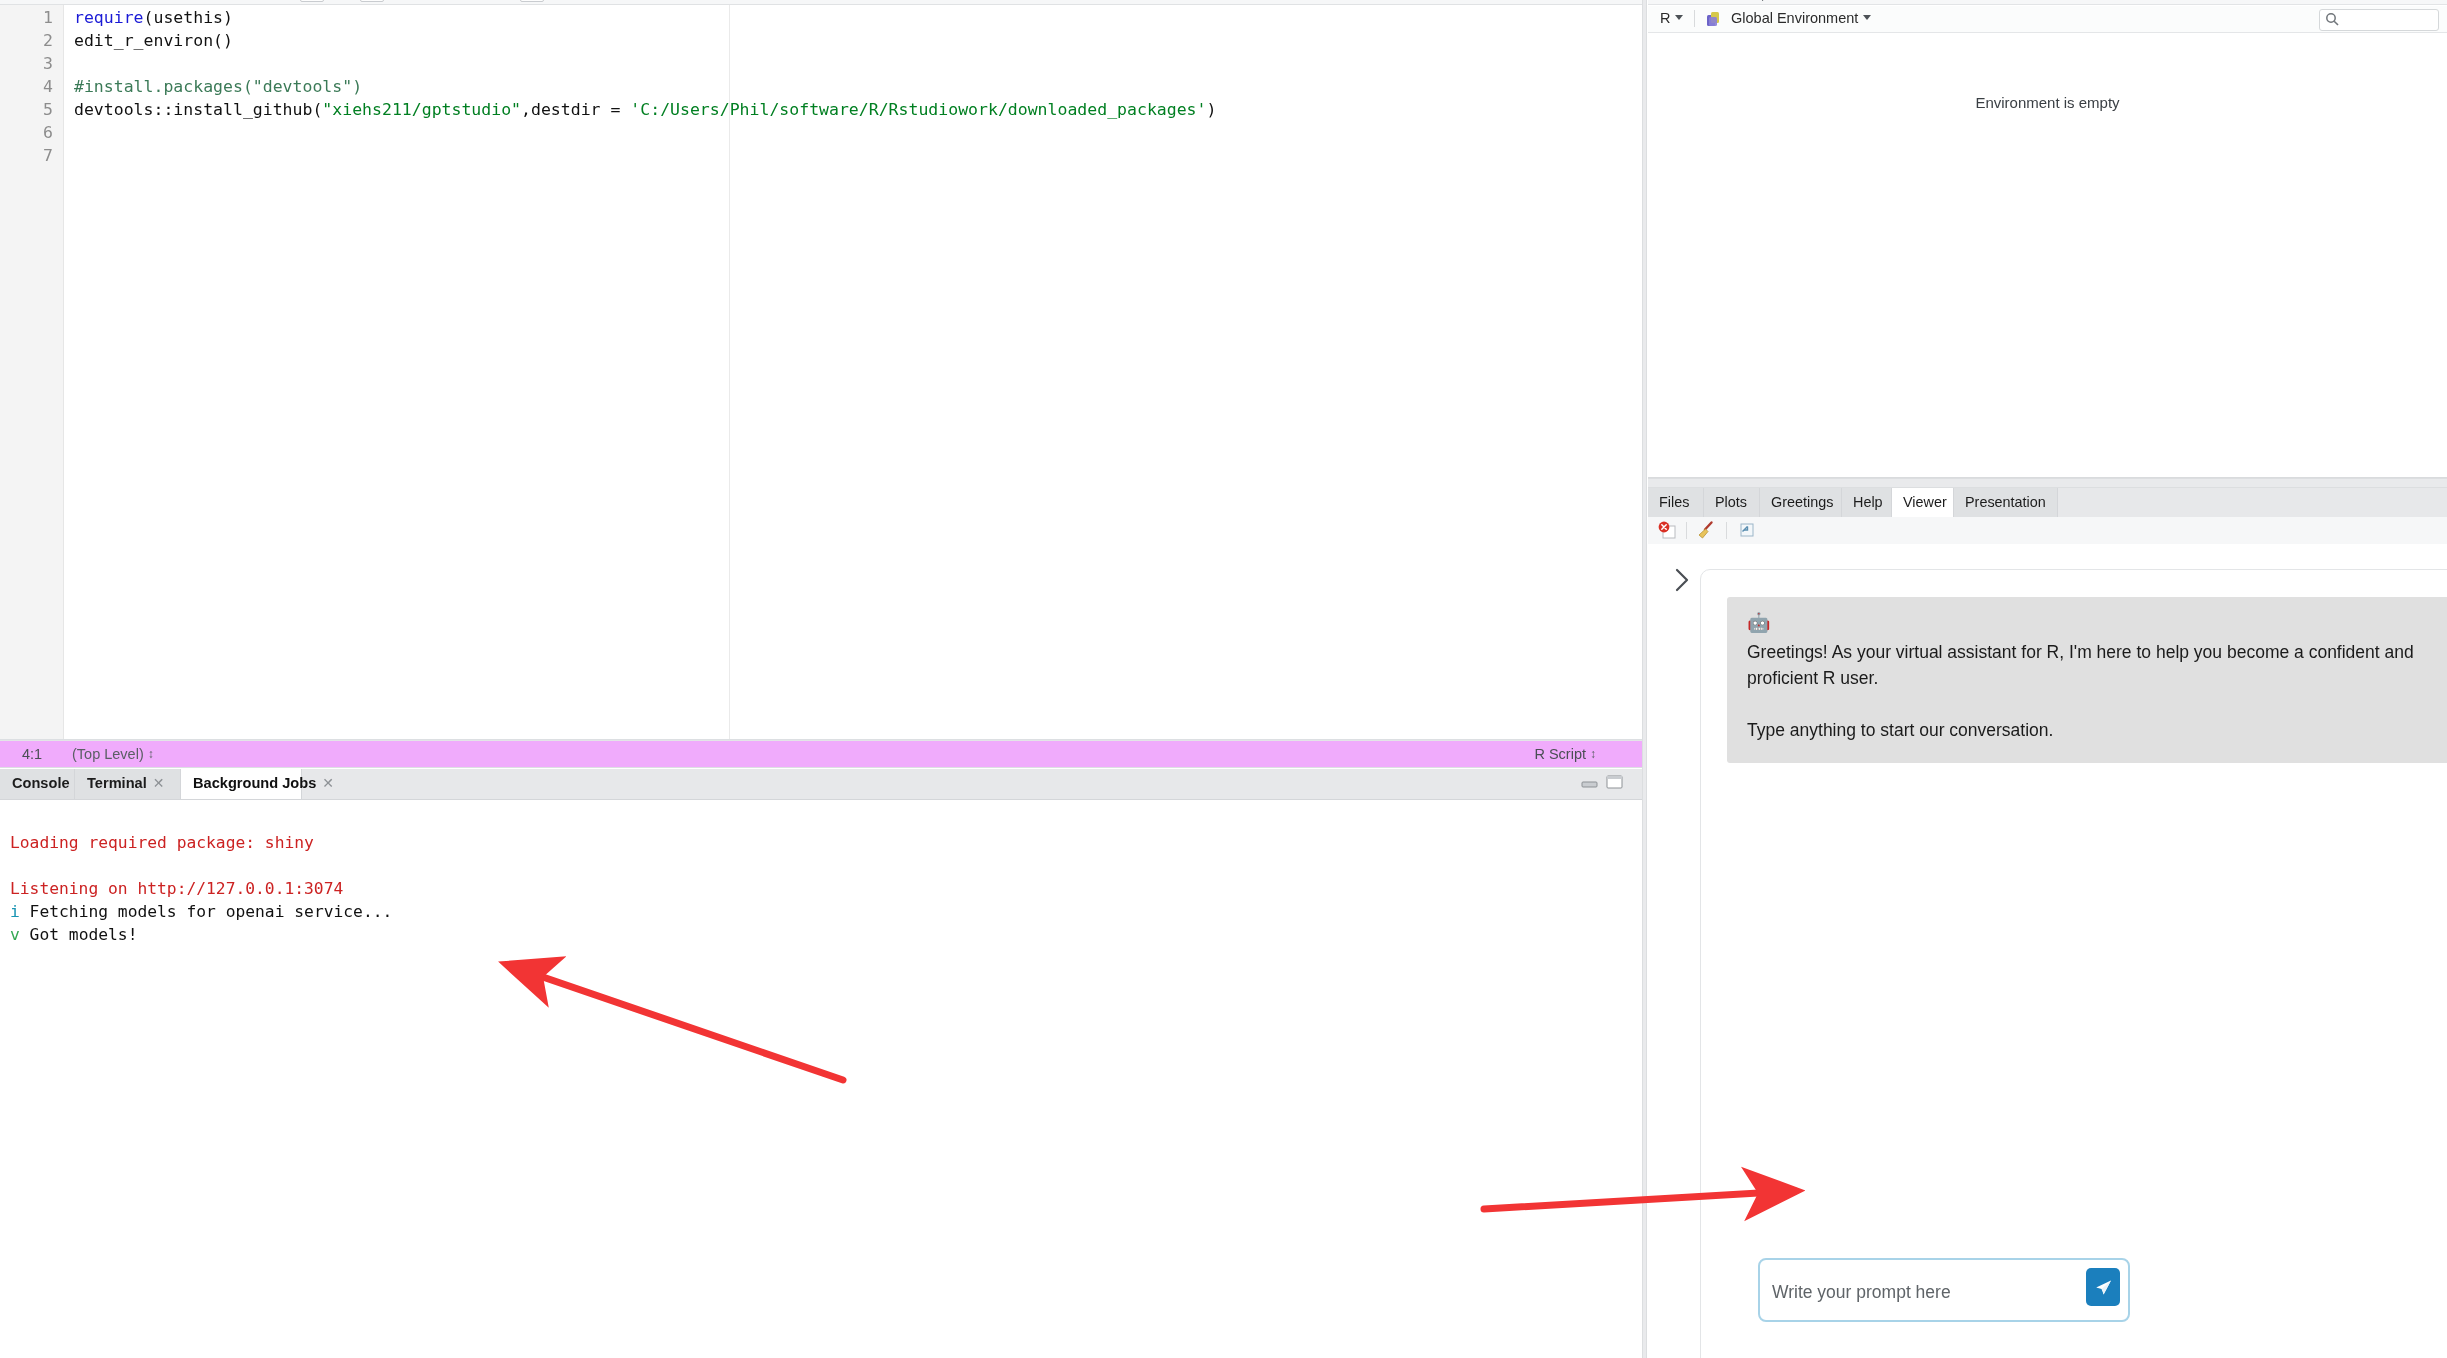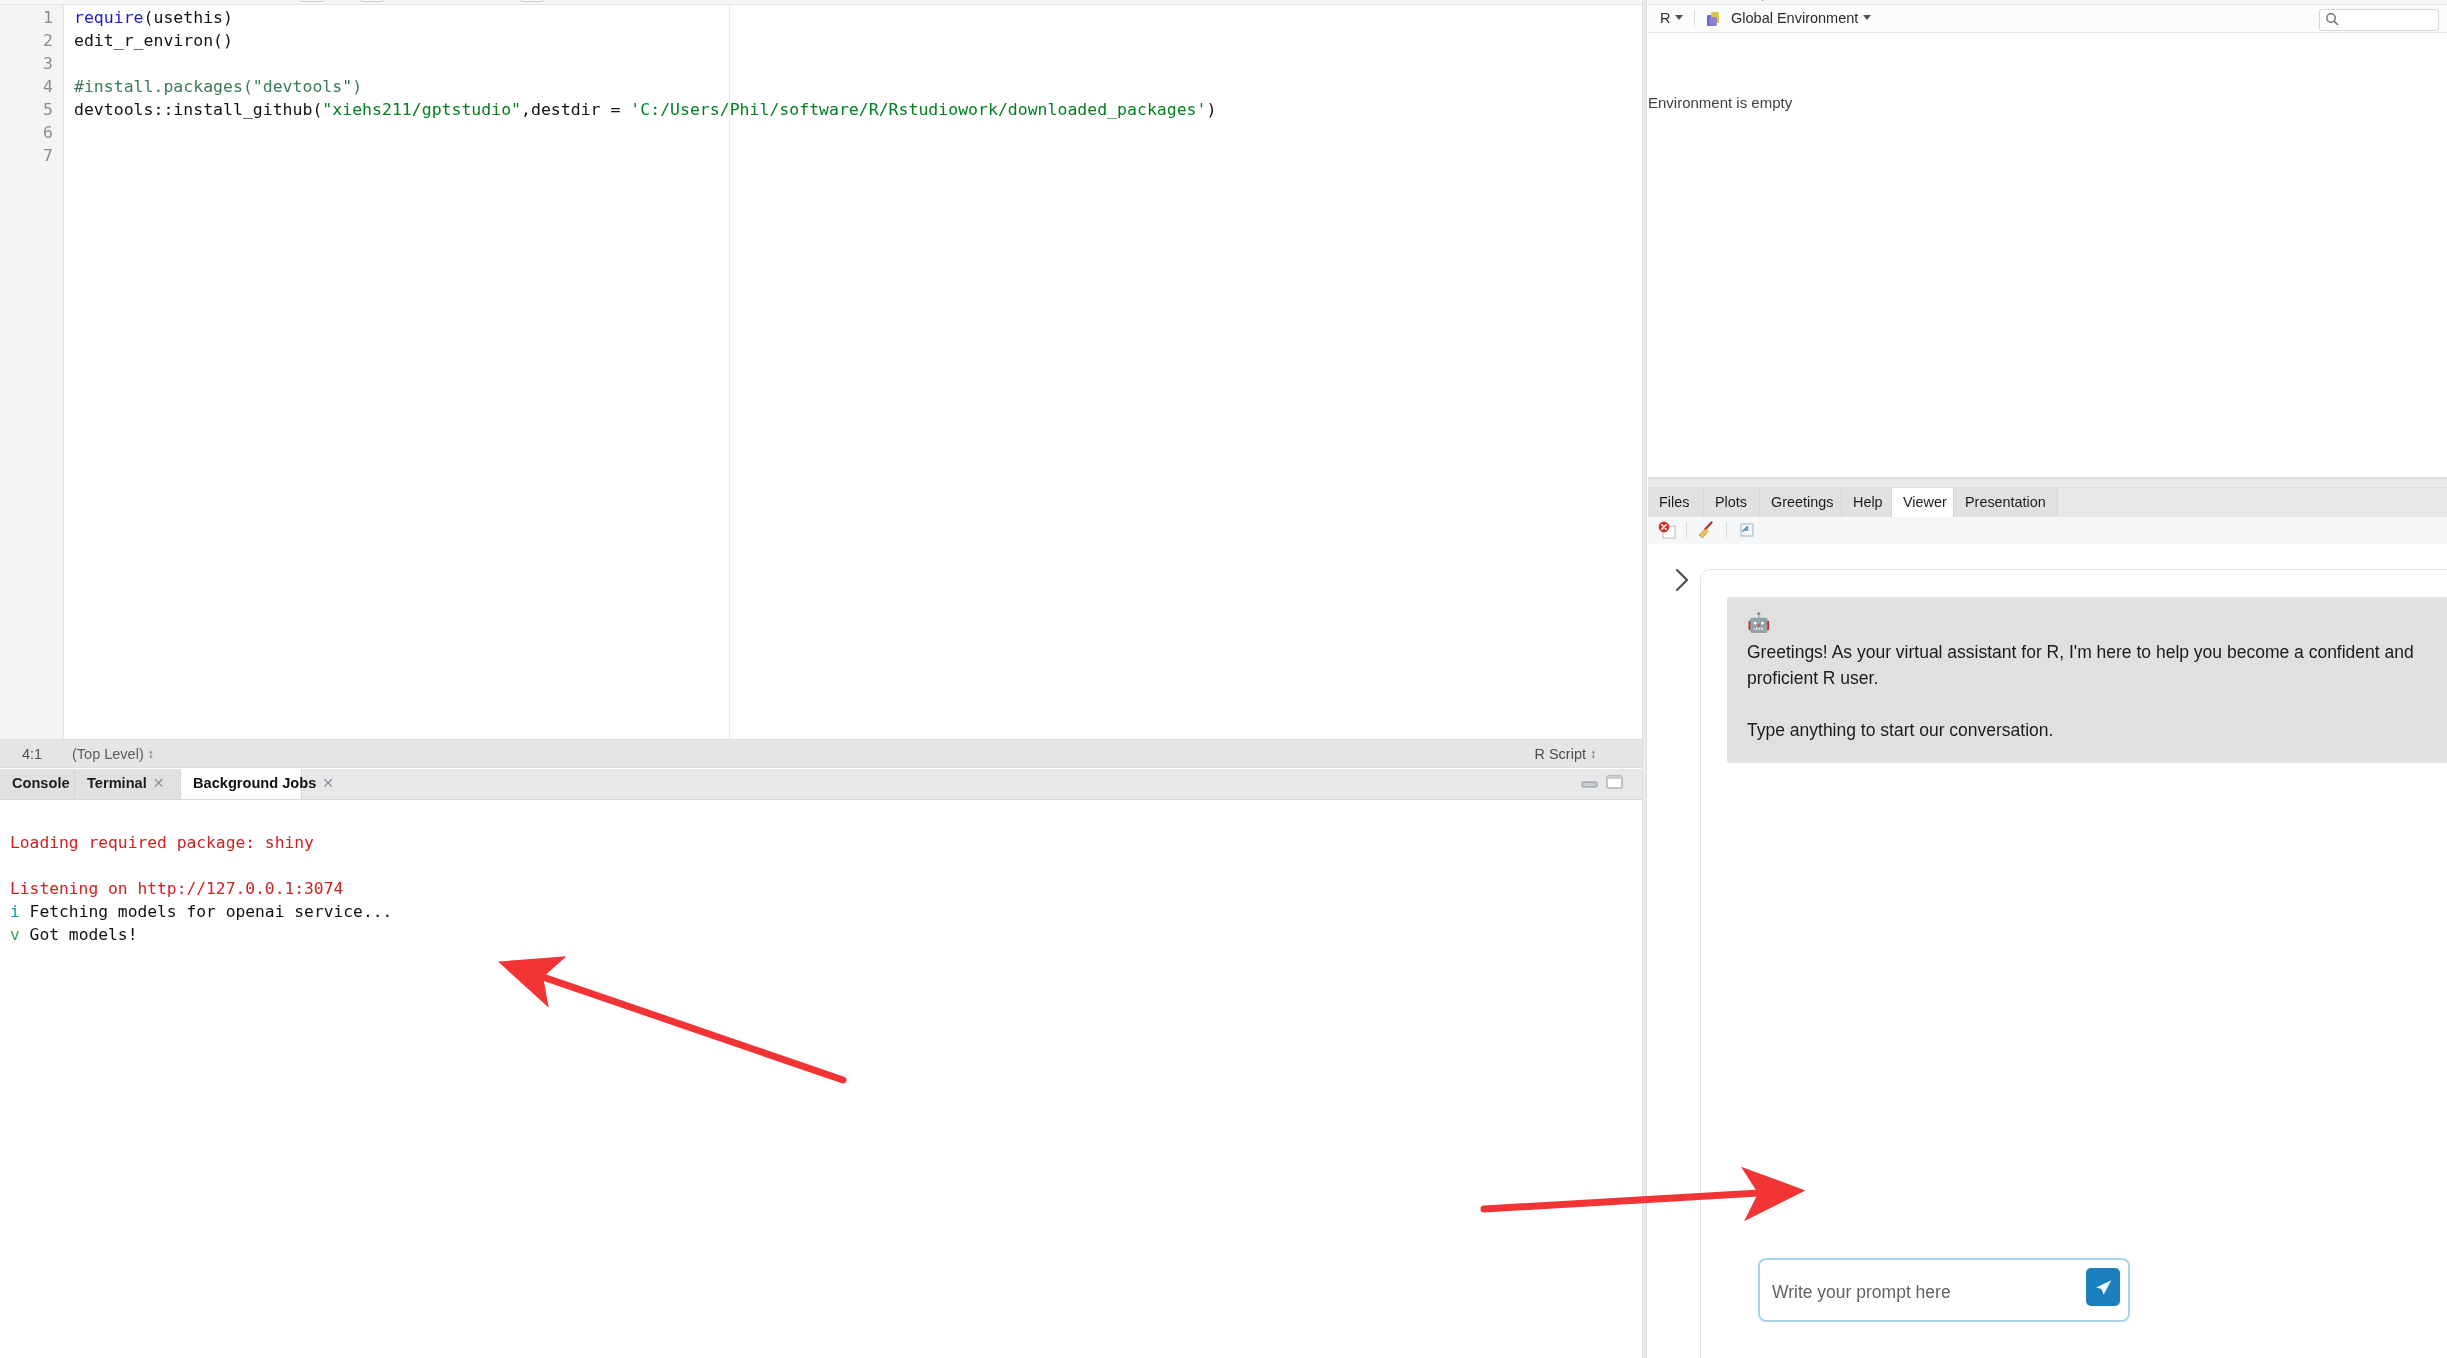--- a/index.html
+++ b/index.html
@@ -72,21 +72,21 @@
   .tk-comment { color: #3b7a57; }
   
   #margin-guide {
     position: absolute; top: 0; bottom: 0; left: 666px;
     width: 1px; background: #eaeaea;
   }
 
   
   #editor-status {
     left: 0; top: 740px; width: 1642px; height: 28px;
-    background: #e5e5e5;
+    background: #f0abfc;
     border-bottom: 1px solid #dcdfe2;
     border-top: 1px solid #e3e5e7;
     font-size: 14.5px; color: #4a4f54;
   }
   #editor-status .cursor-pos {
     position: absolute; left: 22px; top: 5px;
   }
   #editor-status .scope {
     position: absolute; left: 72px; top: 5px; color: #5a5f64;
   }
@@ -233,20 +233,21 @@
     position: absolute; left: 5px; top: 2px;
     width: 14px; height: 14px;
   }
   #env-body {
     left: 0; top: 34px; width: 799px; height: 444px;
     background: #ffffff;
     border-bottom: 1px solid #d9dbdd;
   }
   #env-empty {
     position: absolute; left: 0; right: 0; top: 60px;
+    text-align: center;
     font-size: 15px; color: #3a3f44;
   }
 
   
   #h-splitter {
     left: 0; top: 478px; width: 799px; height: 10px;
     background: #e9eaec;
     border-top: 1px solid #dcdee0; border-bottom: 1px solid #dcdee0;
     cursor: row-resize;
   }

